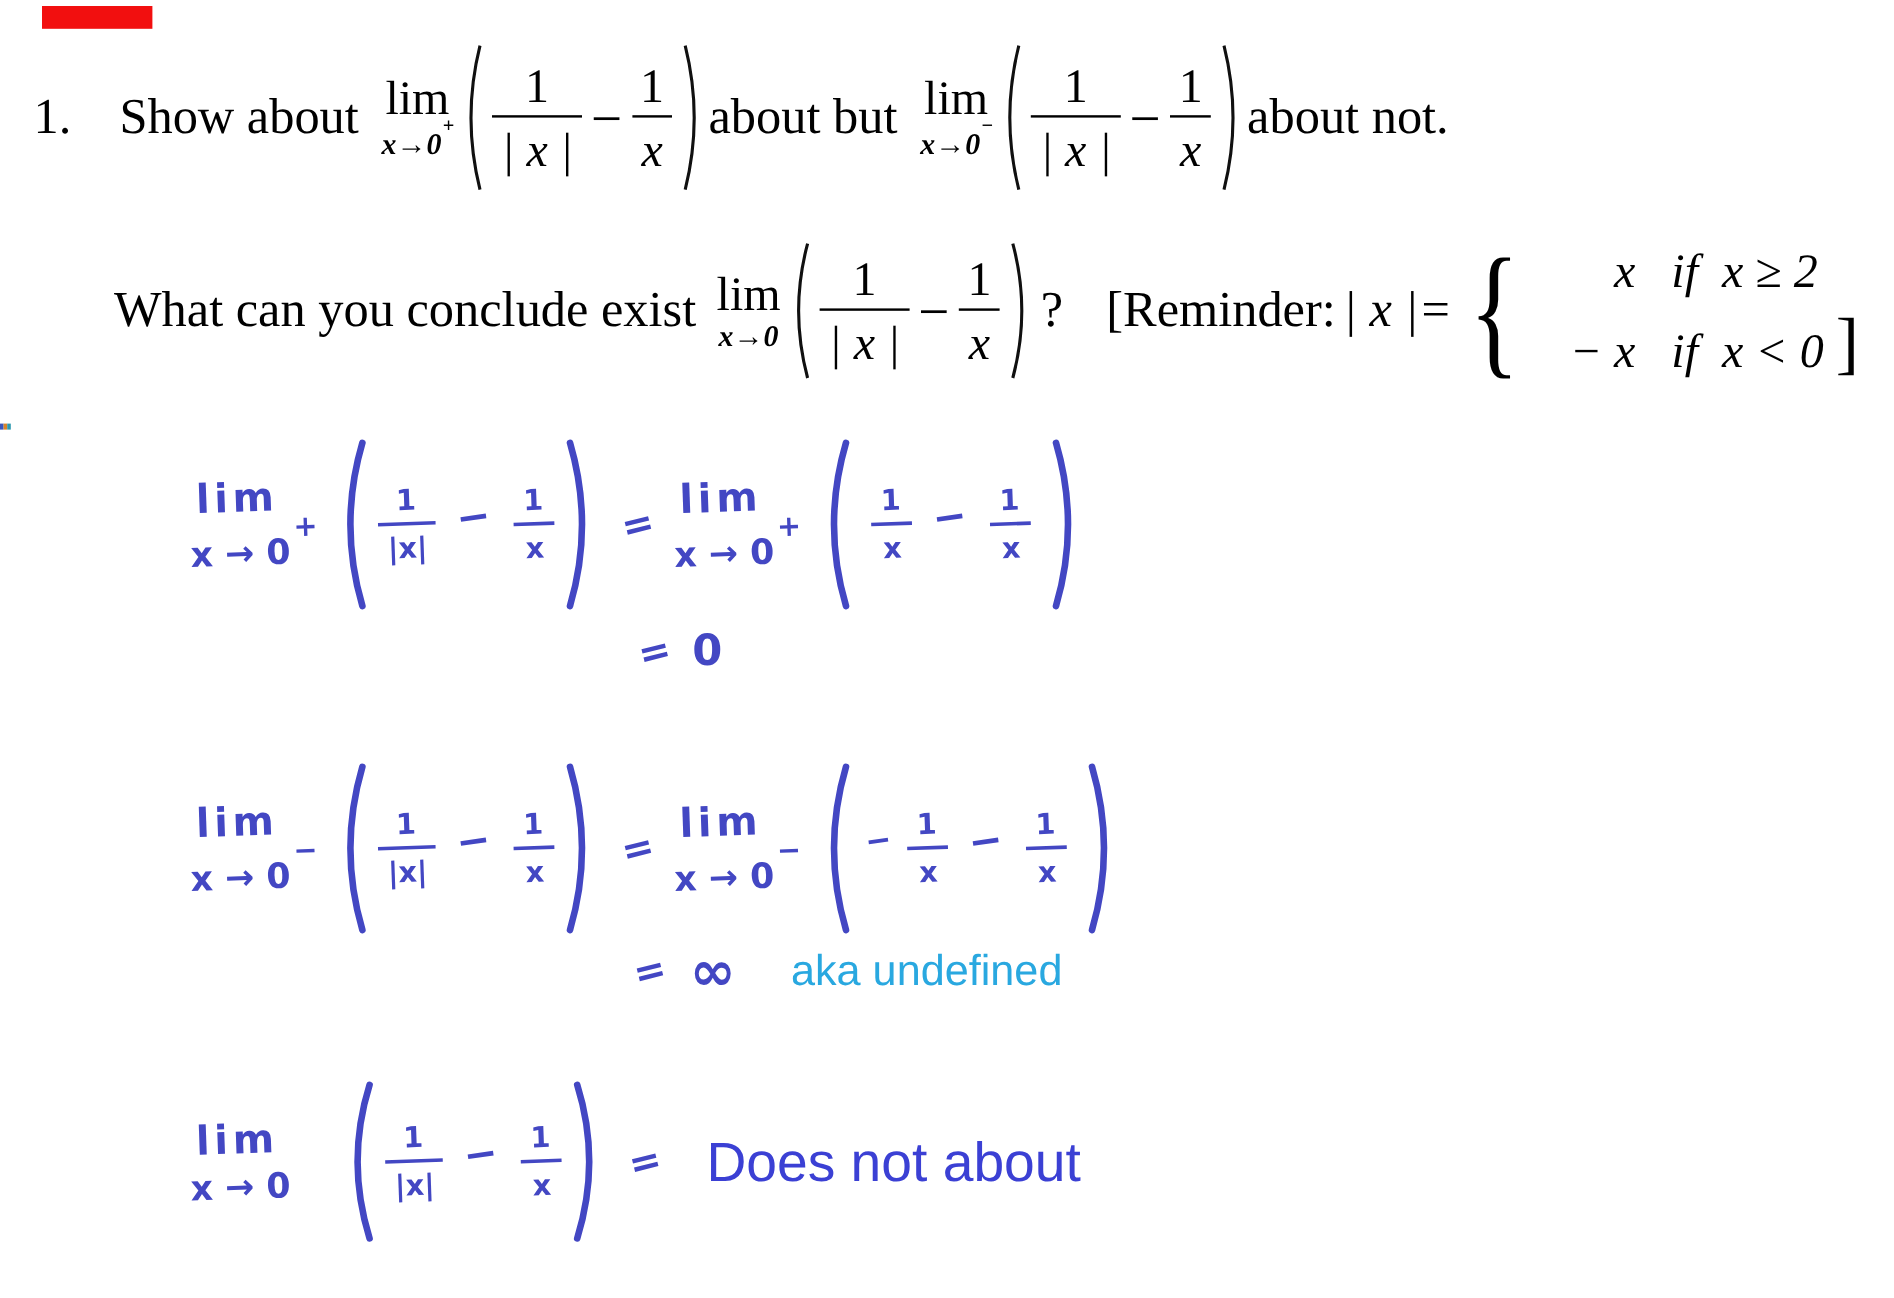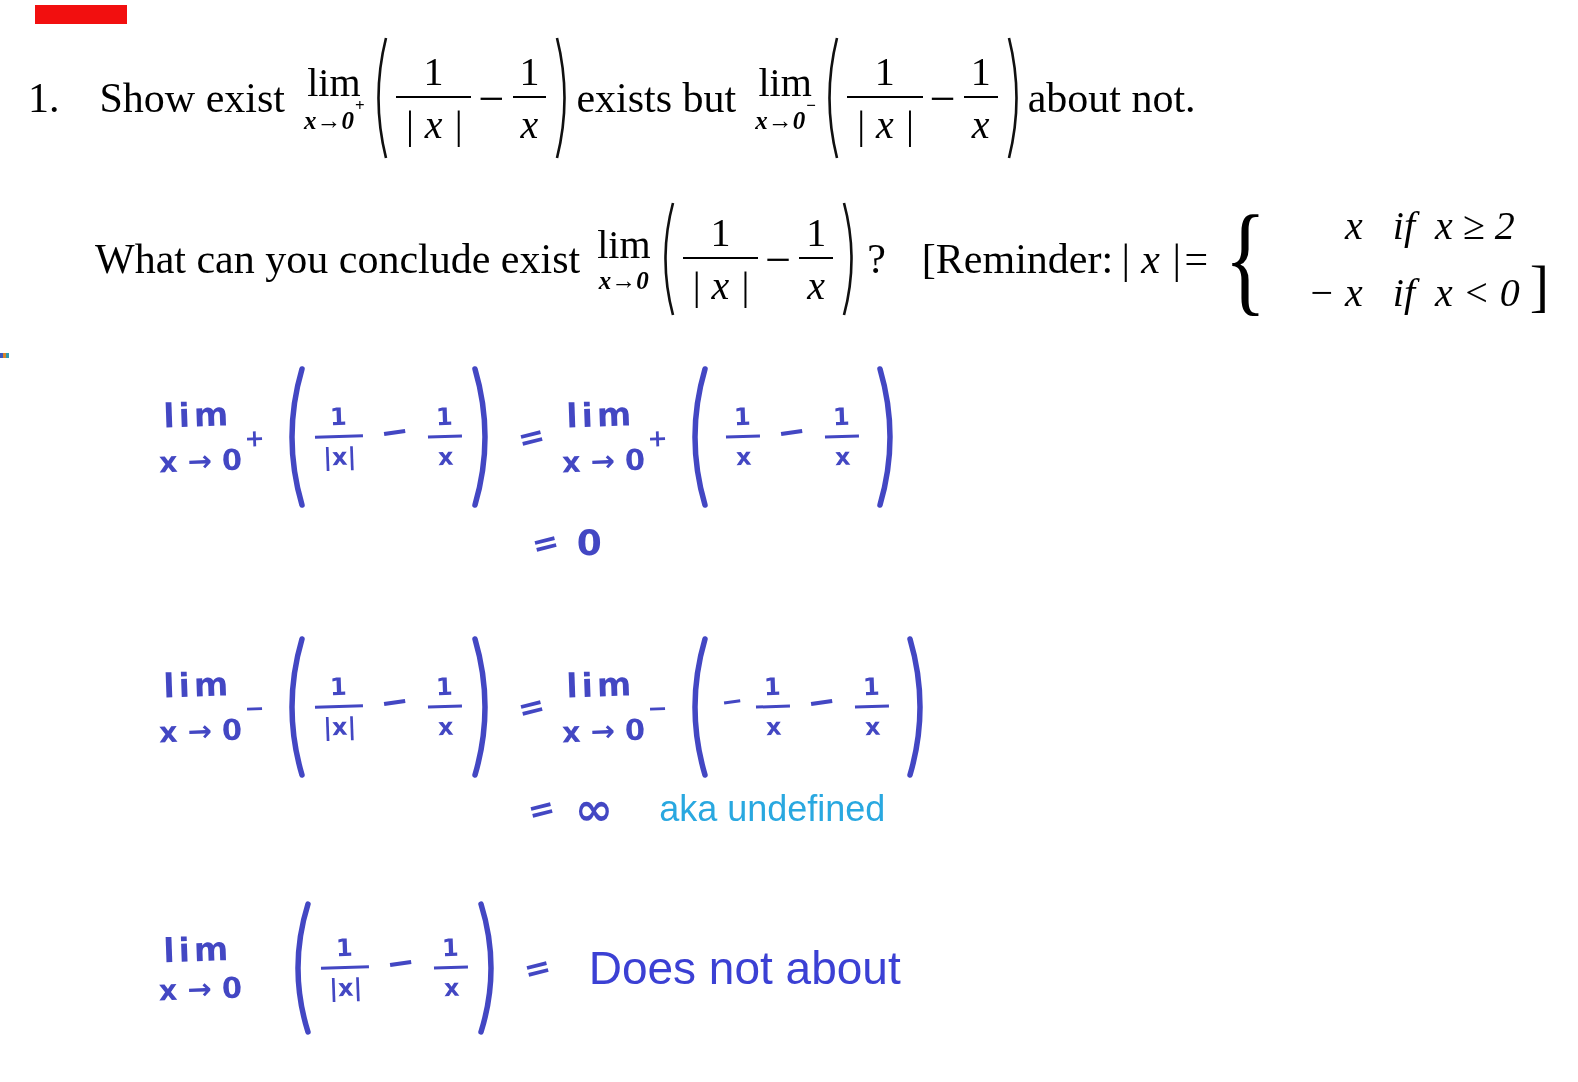--- a/index.html
+++ b/index.html
@@ -65,42 +65,42 @@
 
   <div class="red-bar"></div>
   <div class="edge-mark">
     <span class="em1"></span>
       <span class="em2"></span>
       <span class="em3"></span>
   </div>
 
   <div class="abs mrow print" style="left:28px;top:34px;">
     <span class="pnum">1.</span>
-    <span class="ptext">Show exist</span>
+    <span class="ptext">Show about</span>
     <span style="width:16px;"></span>
     <span class="plim">
       <span class="op">lim</span>
       <span class="sb"><span>x→0</span><sup>+</sup></span>
     </span>
     <svg class="pparen" width="22" height="128" viewBox="0 0 22 128">
         <path d="M18 4 Q3 64 18 124" stroke="#101010" stroke-width="2.6" fill="none"></path>
       </svg>
     <span class="pfrac">
       <span class="num">1</span>
       <span class="den">| x |</span>
     </span>
     <span class="pminus">−</span>
     <span class="pfrac">
       <span class="num">1</span>
       <span class="den">x</span>
     </span>
     <svg class="pparen" width="22" height="128" viewBox="0 0 22 128">
         <path d="M4 4 Q19 64 4 124" stroke="#101010" stroke-width="2.6" fill="none"></path>
       </svg>
-    <span class="ptext">exists but</span>
+    <span class="ptext">about but</span>
     <span style="width:16px;"></span>
     <span class="plim">
       <span class="op">lim</span>
       <span class="sb"><span>x→0</span><sup>−</sup></span>
     </span>
     <svg class="pparen" width="22" height="128" viewBox="0 0 22 128">
         <path d="M18 4 Q3 64 18 124" stroke="#101010" stroke-width="2.6" fill="none"></path>
       </svg>
     <span class="pfrac">
       <span class="num">1</span>

